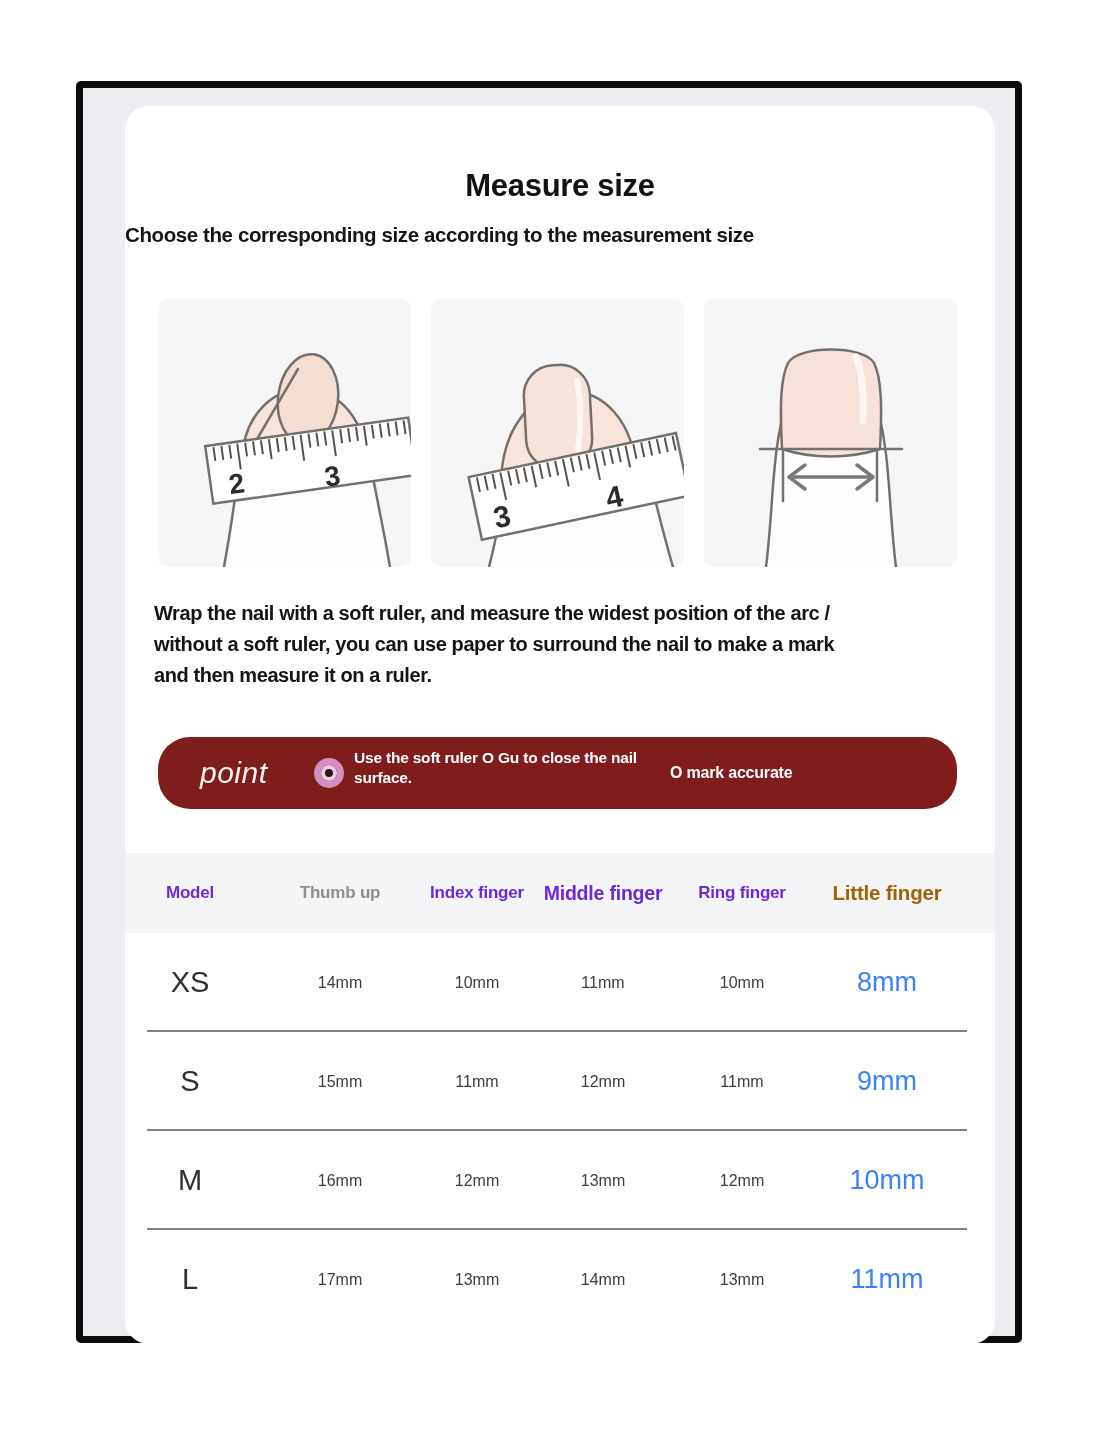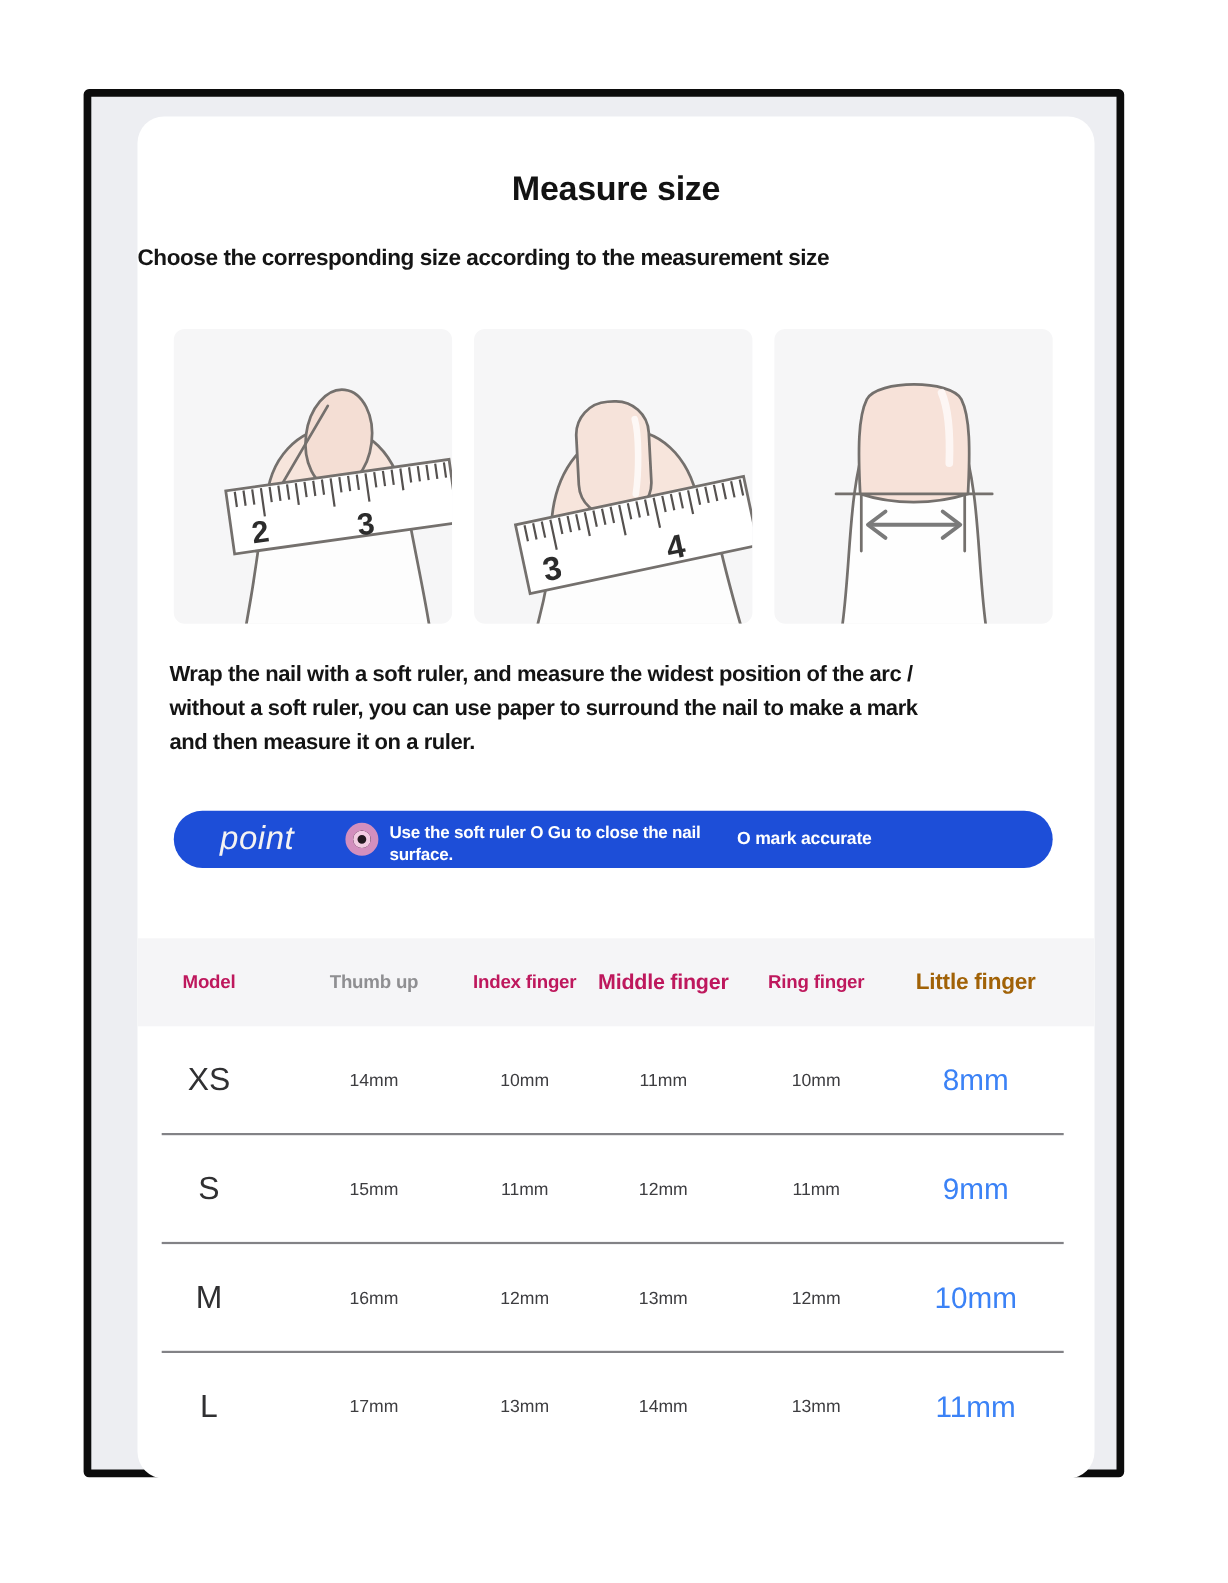--- a/index.html
+++ b/index.html
@@ -18,21 +18,21 @@
     background: #edeef2;
   }
   .card {
     position: absolute; left: 42px; top: 18px;
     width: 870px; height: 1238px;
     background: #ffffff; border-radius: 24px;
     overflow: hidden;
   }
 
   .title {
-    position: absolute; top: 48px; left: 0; width: 100%;
+    position: absolute; top: 62px; left: 0; width: 100%;
     text-align: center; font-size: 31px; font-weight: bold;
     color: #121212; letter-spacing: -0.3px;
   }
   .subtitle {
     position: absolute; top: 117px; left: 0; width: 100%;
     font-size: 20.5px; font-weight: bold;
     color: #151515; letter-spacing: -0.4px;
   }
 
   .tiles {
@@ -47,22 +47,22 @@
   .tile svg { display: block; }
 
   .instruction {
     position: absolute; top: 492px; left: 29px; width: 830px;
     font-size: 20px; font-weight: bold; color: #141414;
     line-height: 31px; letter-spacing: -0.4px;
   }
 
   .banner {
     position: absolute; top: 631px; left: 33px;
-    width: 799px; height: 52px;
-    background: #1d4ed8; border-radius: 32px;
+    width: 799px; height: 72px;
+    background: #7f1d1d; border-radius: 32px;
     color: #ffffff;
   }
   .point-label {
     position: absolute; left: 42px; top: 50%; transform: translateY(-50%);
     font-style: italic; font-size: 30px; font-weight: 400;
     color: #f4f2f2; letter-spacing: 0.5px;
   }
   .donut {
     position: absolute; left: 156px; top: 50%; transform: translateY(-50%);
     width: 30px; height: 30px; border-radius: 50%;
@@ -81,21 +81,21 @@
   }
 
   .size-table { position: absolute; top: 747px; left: 0; width: 870px; }
   .thead {
     height: 80px; background: #f5f5f7;
     display: grid; grid-template-columns: 130px 170px 104px 148px 130px 160px;
     align-items: center;
   }
   .thead .cell {
     text-align: center; white-space: nowrap;
-    font-weight: bold; font-size: 17px; color: #be185d;
+    font-weight: bold; font-size: 17px; color: #6d28d9;
     letter-spacing: -0.2px;
   }
   .thead .cell:nth-child(2) { color: #8f8f92; }
   .thead .cell:nth-child(4) { font-size: 19.5px; }
   .thead .cell:nth-child(6) { font-size: 20.5px; color: #a16207; }
 
   .trow {
     height: 99px;
     display: grid; grid-template-columns: 130px 170px 104px 148px 130px 160px;
     align-items: center; position: relative;

